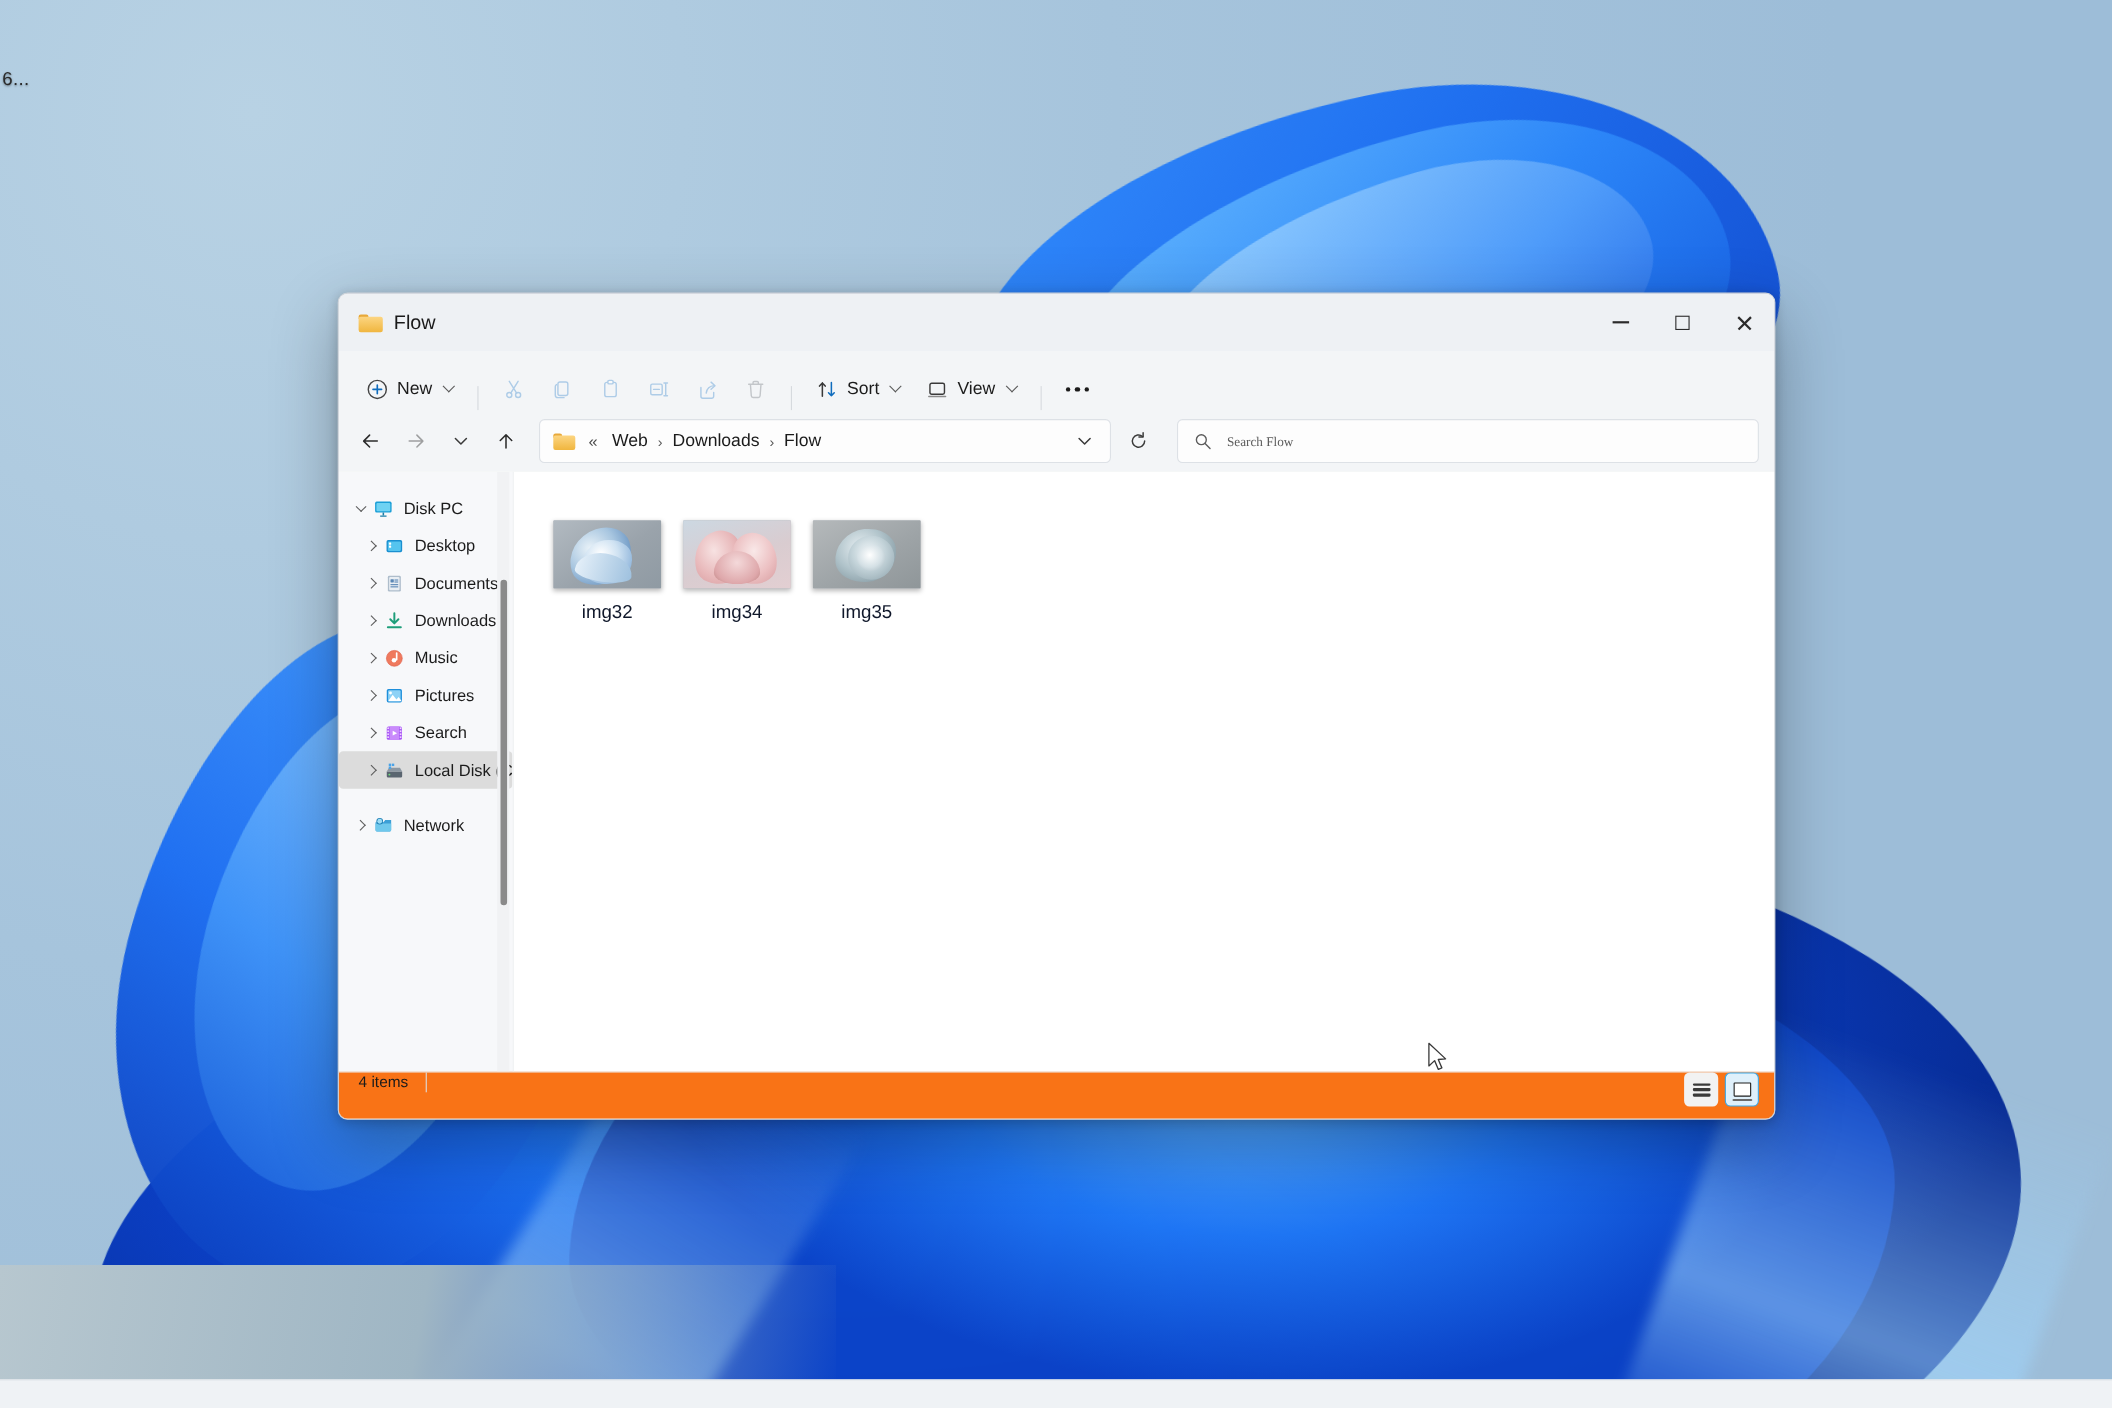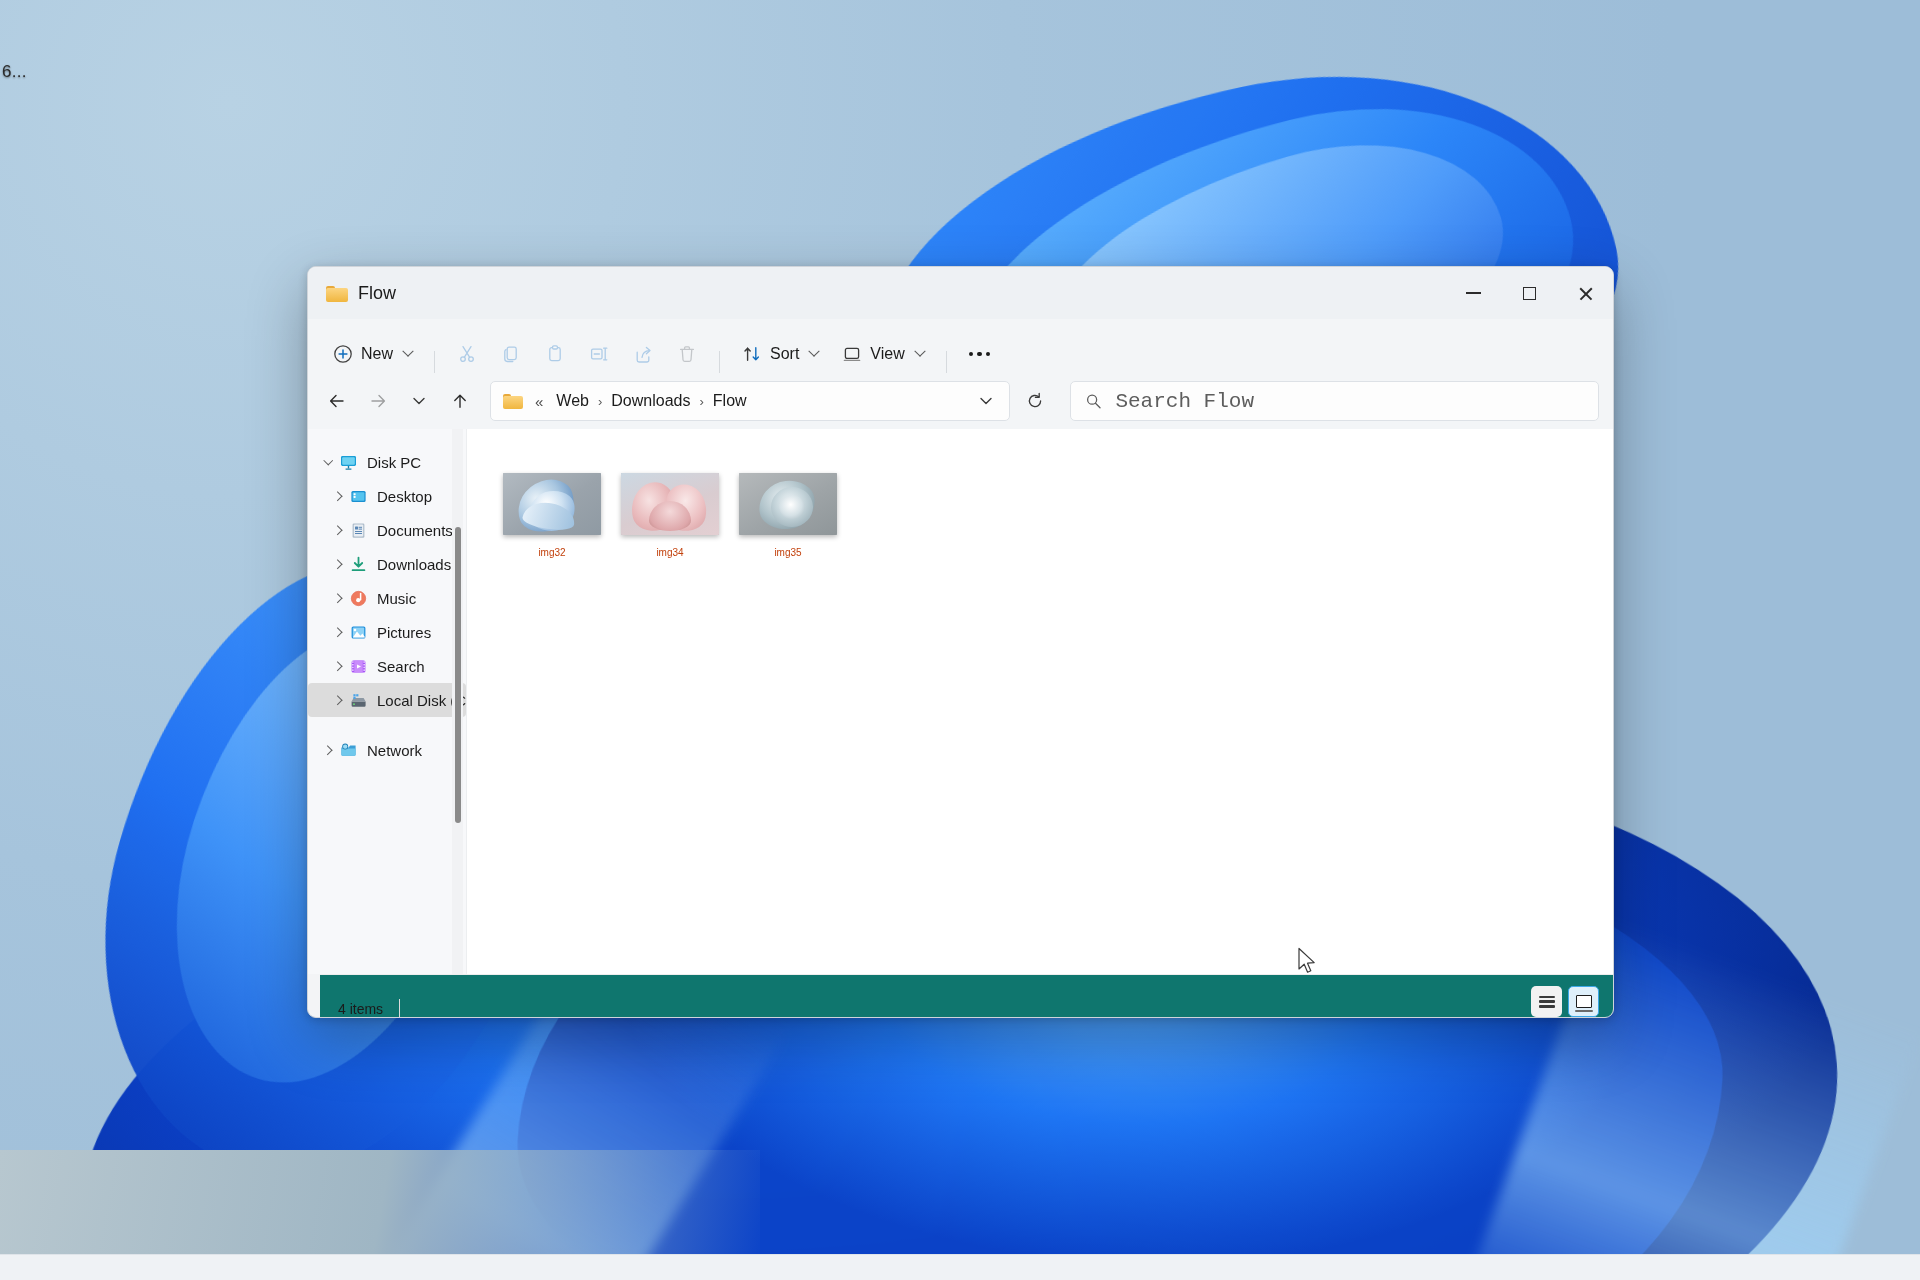--- a/index.html
+++ b/index.html
@@ -204,21 +204,21 @@
     width:40px; height:40px; margin-left:2px; border-radius:5px;
     display:flex; align-items:center; justify-content:center; cursor:default;
   }
   #searchbox {
     flex:1; height:40px; margin-left:12px;
     background:#fdfdfd; border:1px solid #dde1e6; border-radius:5px;
     display:flex; align-items:center; padding:0 14px; gap:14px;
   }
   #searchbox input {
     border:none; outline:none; background:transparent;
-    font-family:Liberation Mono, monospace; font-size:21px; color:#0369a1;
+    font-family:Liberation Serif, serif; font-size:12px; color:#0369a1;
     width:100%;
   }
   #searchbox input::placeholder { color:#5d5d5d; }
 
   
   #wbody { flex:1; display:flex; background:#fff; min-height:0; }
 
   #sidebar {
     width:158px; flex:0 0 158px;
     background:#f7f8fa;
@@ -278,32 +278,31 @@
     width:98px; height:62px; border-radius:1px;
     box-shadow:0 2px 5px rgba(0,0,0,.28);
     overflow:hidden; position:relative;
     background:#b9bec3;
   }
   .thumb .t-bg { position:absolute; inset:0; }
   .thumb .petal {
     position:absolute; border-radius:50%;
   }
   .file-name {
-    margin-top:12px; font-size:10px; color:#c2410c;
+    margin-top:12px; font-size:17px; color:#0f172a;
     max-width:112px; overflow:hidden; text-overflow:ellipsis; white-space:nowrap;
   }
 
   
   #statusbar {
     height:43px; flex:0 0 43px;
-    background:#0f766e;
-    display:flex; align-items:flex-end;
+    background:#f97316;
+    display:flex; align-items:flex-start;
     padding:0 14px 0 18px;
     border-top:1px solid #ededed;
-    margin-left:12px;
   }
   #status-text { font-size:14px; color:#1b1b1b; }
   #status-sep { width:1px; height:18px; background:#dcdcdc; margin-left:16px; }
   .sb-spacer { flex:1; }
   .viewtoggle { display:flex; gap:6px; align-items:center; }
   .vt-btn {
     width:31px; height:31px; border-radius:5px;
     display:flex; align-items:center; justify-content:center; cursor:default;
     background:#f2f2f2;
   }

